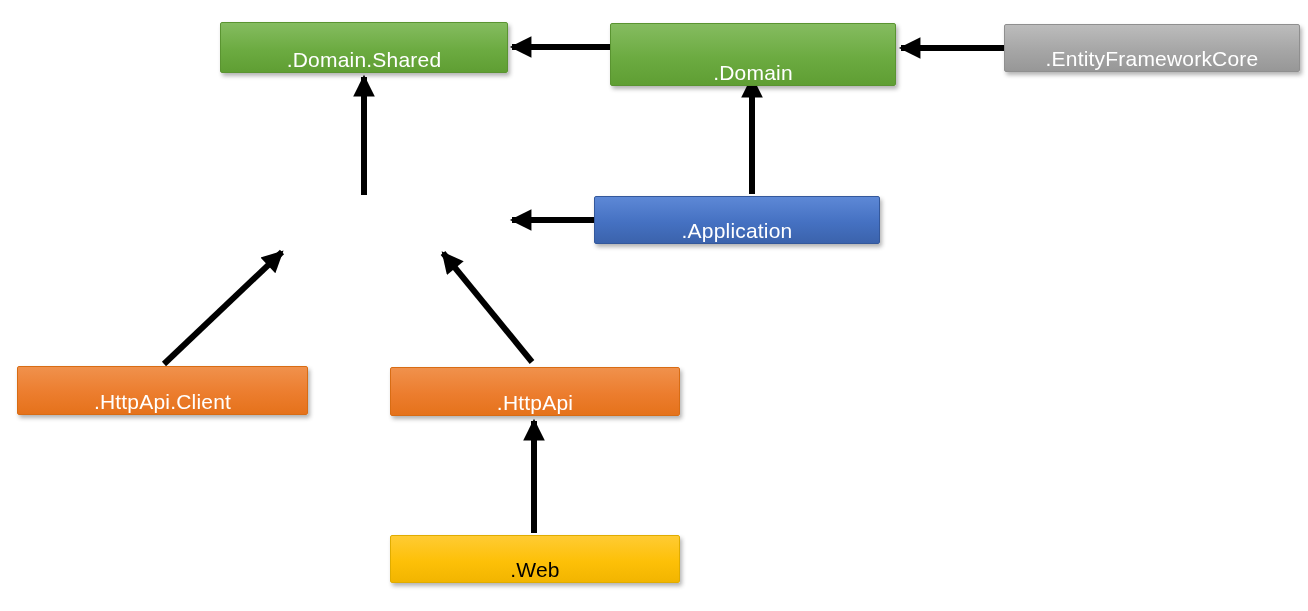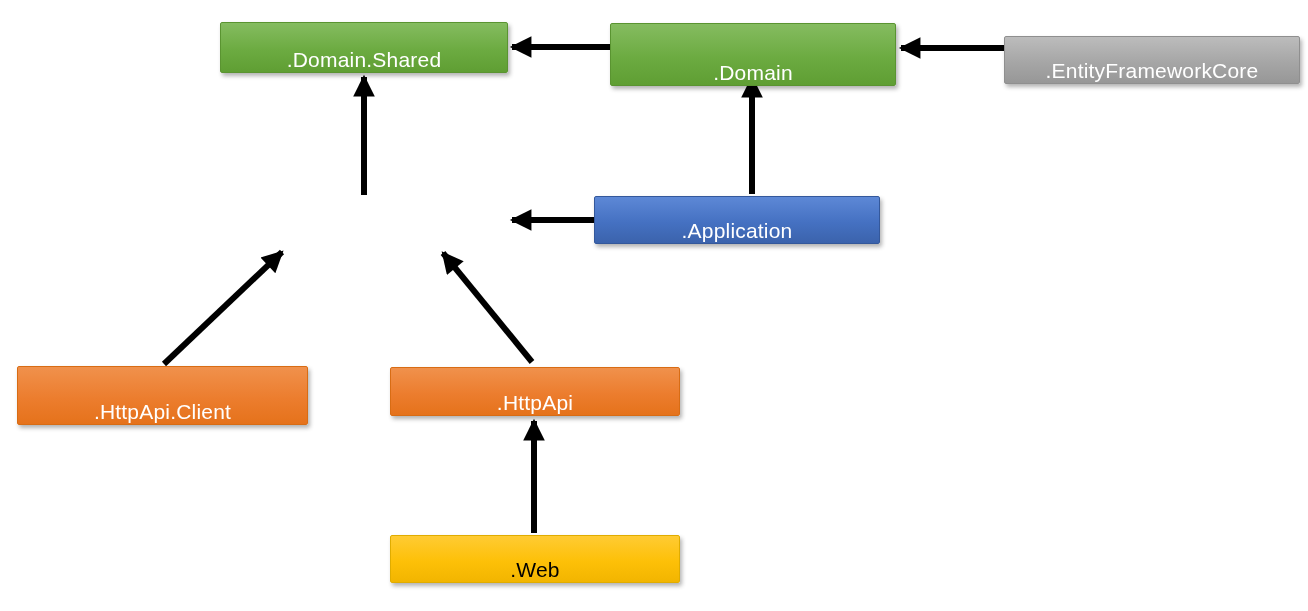--- a/index.html
+++ b/index.html
@@ -53,24 +53,24 @@
     border: 1px solid #d86c14;
   }
   .node.yellow {
     background: linear-gradient(180deg, #ffcb33 0%, #fdc008 55%, #f2b500 100%);
     border: 1px solid #e0ac00;
     color: #000000;
   }
   
   #node-domain-shared        { left: 220px; top: 22px;  width: 288px; height: 51px; }
   #node-domain               { left: 610px; top: 23px;  width: 286px; height: 63px; }
-  #node-entityframeworkcore  { left: 1004px; top: 36px; width: 296px; height: 48px; }
+  #node-entityframeworkcore  { left: 1004px; top: 24px; width: 296px; height: 48px; }
   #node-application-contracts{ left: 220px; top: 197px; width: 288px; height: 49px; }
   #node-application          { left: 594px; top: 196px; width: 286px; height: 48px; }
-  #node-httpapi-client       { left: 17px;  top: 366px; width: 291px; height: 59px; }
+  #node-httpapi-client       { left: 17px;  top: 366px; width: 291px; height: 49px; }
   #node-httpapi              { left: 390px; top: 367px; width: 290px; height: 49px; }
   #node-web                  { left: 390px; top: 535px; width: 290px; height: 48px; }
 </style>
 </head>
 <body>
 
 <div class="canvas">
 
   <svg class="arrow-layer" width="1308" height="611" viewBox="0 0 1308 611" xmlns="http://www.w3.org/2000/svg">
     <defs>

